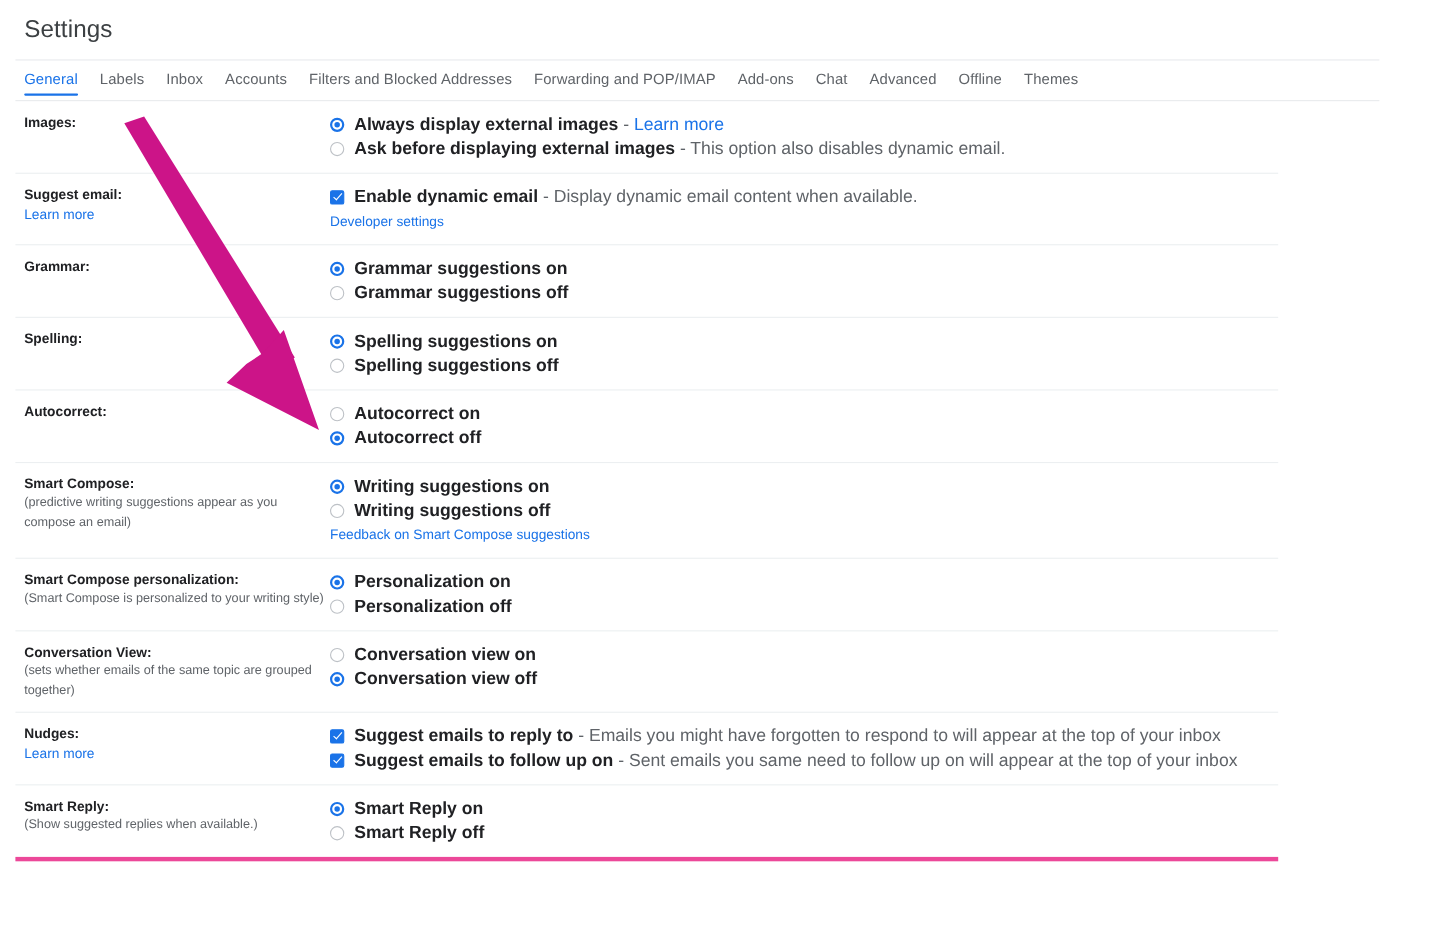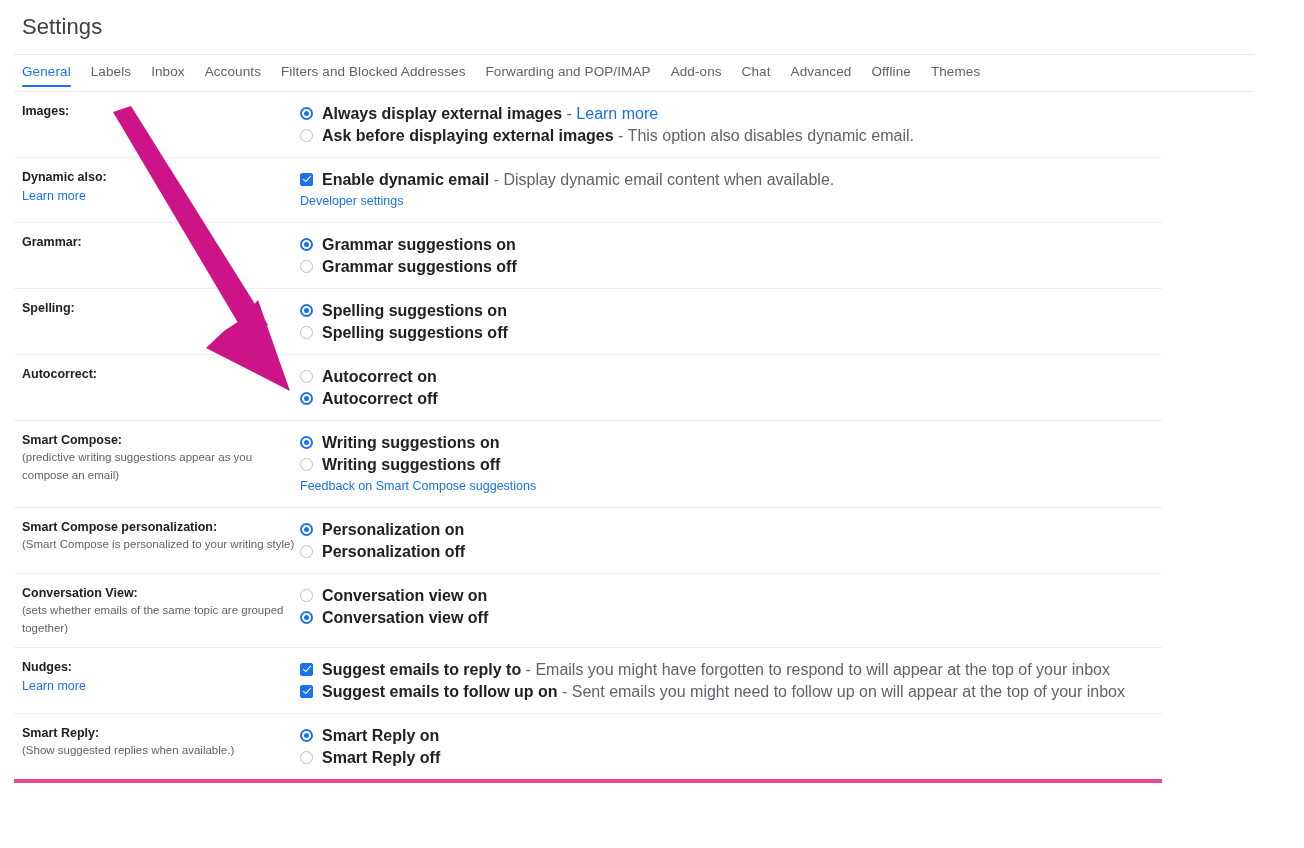--- a/index.html
+++ b/index.html
@@ -238,21 +238,21 @@
         <span class="radio"></span>
         <span class="opt-text">
           <span class="opt-strong">Ask before displaying external images</span><span class="opt-rest"> - </span><span class="opt-rest">This option also disables dynamic email.</span>
         </span>
       </div>
     </div>
   </div>
 
   <div class="row">
     <div class="label-col">
-      <div class="label-title">Dynamic also:</div>
+      <div class="label-title">Suggest email:</div>
       <div class="label-link">Learn more</div>
     </div>
     <div class="opts-col">
       <div class="opt">
         <span class="check on"></span>
         <span class="opt-text">
           <span class="opt-strong">Enable dynamic email</span><span class="opt-rest"> - </span><span class="opt-rest">Display dynamic email content when available.</span>
         </span>
       </div>
       <div class="sub-link">Developer settings</div>
@@ -367,21 +367,21 @@
     <div class="opts-col">
       <div class="opt">
         <span class="check on"></span>
         <span class="opt-text">
           <span class="opt-strong">Suggest emails to reply to</span><span class="opt-rest"> - </span><span class="opt-rest">Emails you might have forgotten to respond to will appear at the top of your inbox</span>
         </span>
       </div>
       <div class="opt">
         <span class="check on"></span>
         <span class="opt-text">
-          <span class="opt-strong">Suggest emails to follow up on</span><span class="opt-rest"> - </span><span class="opt-rest">Sent emails you might need to follow up on will appear at the top of your inbox</span>
+          <span class="opt-strong">Suggest emails to follow up on</span><span class="opt-rest"> - </span><span class="opt-rest">Sent emails you same need to follow up on will appear at the top of your inbox</span>
         </span>
       </div>
     </div>
   </div>
 
   <div class="row last">
     <div class="label-col">
       <div class="label-title">Smart Reply:</div>
       <div class="label-desc">(Show suggested replies when available.)</div>
     </div>

